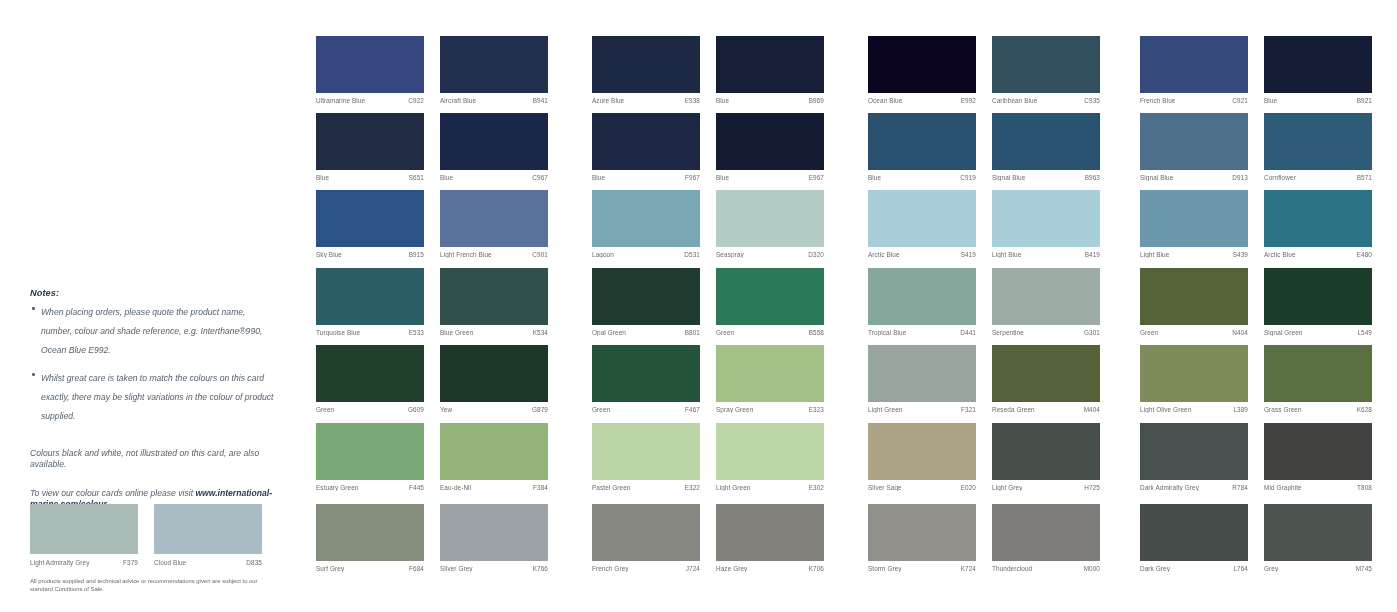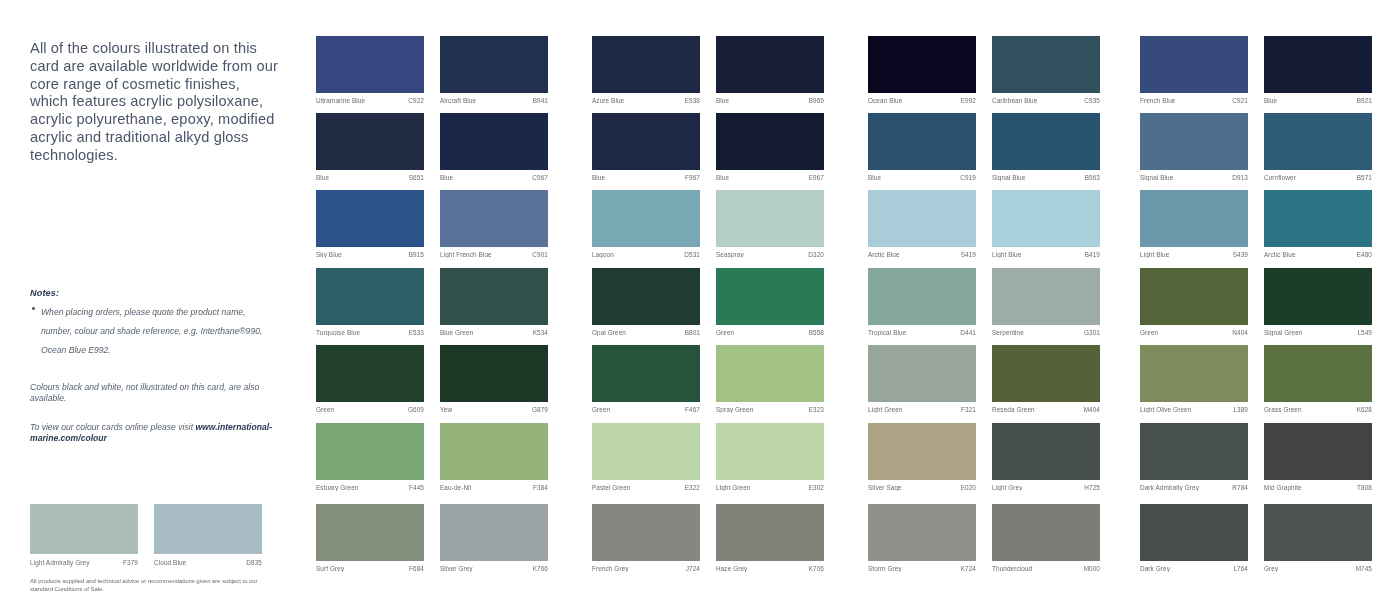--- a/index.html
+++ b/index.html
@@ -109,30 +109,33 @@
     white-space: nowrap;
   }
   .cell .meta .nm { overflow: hidden; }
   .cell .meta .cd { padding-left: 4px; }
 </style>
 </head>
 <body>
 
 <div id="left-panel">
 
-  <div id="intro-text">All of the colours illustrated on this card are available worldwide from our core range of cosmetic finishes, which features acrylic polysiloxane, acrylic polyurethane, epoxy, modified acrylic and traditional alkyd gloss technologies.</div>
 
   <div id="notes-block">
     <div id="notes-title">Notes:</div>
 
     <div class="note-item">
       <span class="note-bullet"></span>
       <span>When placing orders, please quote the product name, number, colour and shade reference, e.g. Interthane®990, Ocean Blue E992.</span>
     </div>
 
+    <div class="note-item">
+      <span class="note-bullet"></span>
+      <span>Whilst great care is taken to match the colours on this card exactly, there may be slight variations in the colour of product supplied.</span>
+    </div>
 
     <div class="plain-note spaced">Colours black and white, not illustrated on this card, are also available.</div>
 
     <div class="plain-note"><span>To view our colour cards online please visit </span><b>www.international-marine.com/colour</b></div>
   </div>
 
   <div id="left-swatches">
       <div class="lsw" style="left: 0px;">
         <div class="chip" style="background:#a9bcb8"></div>
         <div class="meta">

